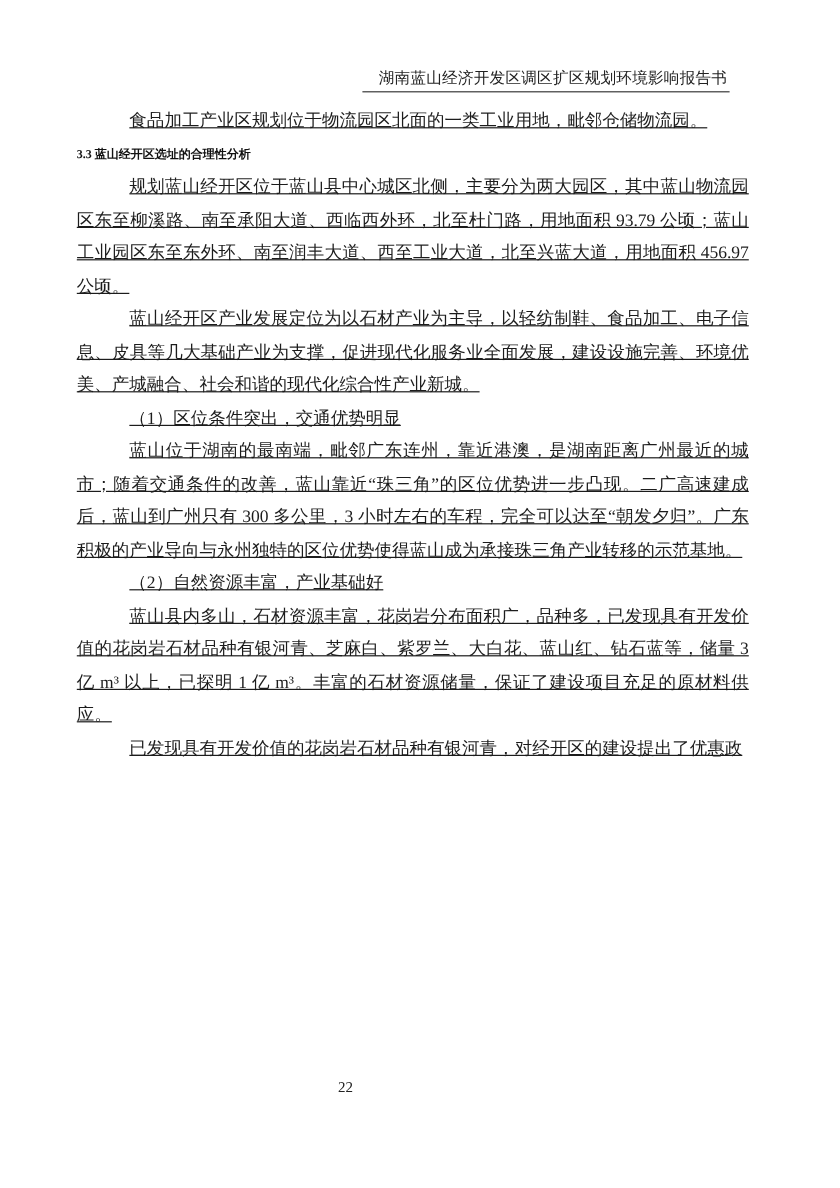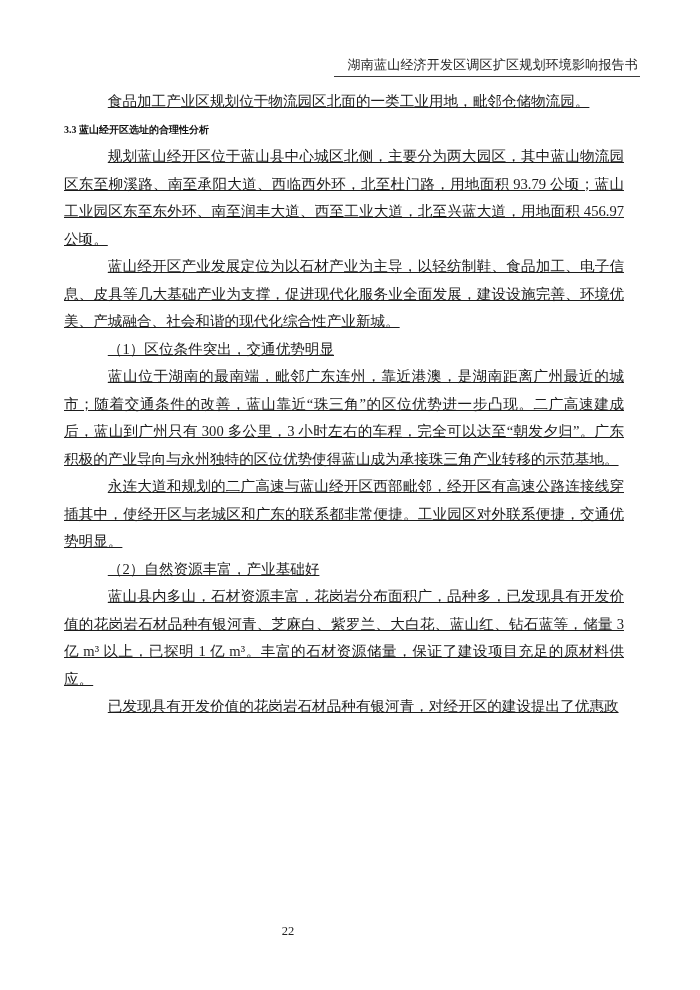--- a/index.html
+++ b/index.html
@@ -8,21 +8,21 @@
     width: 700px;
     height: 990px;
     background: #ffffff;
     font-family: "Liberation Serif", "DejaVu Serif", serif;
     color: #1c1c1c;
     overflow: hidden;
   }
   .header {
     position: absolute;
     top: 57px;
-    right: 60px;
+    right: 92px;
     font-size: 13px;
     line-height: 16px;
     color: #222;
     text-align: right;
   }
   .header-text {
     display: inline-block;
     border-bottom: 1.5px solid #3a3a3a;
     padding: 0 2px 3px 14px;
     letter-spacing: 0.2px;
@@ -44,21 +44,21 @@
   }
   .heading {
     margin: 0;
     font-size: 10px;
     font-weight: bold;
     text-indent: 0;
     color: #111;
   }
   .footer {
     position: absolute;
-    top: 924px;
+    top: 899px;
     left: 0;
     width: 576px;
     text-align: center;
     font-size: 12.5px;
     color: #222;
   }
 </style>
 </head>
 <body>
 
@@ -68,21 +68,20 @@
     <span class="header-text">湖南蓝山经济开发区调区扩区规划环境影响报告书</span>
   </div>
 
   <div class="doc-body">
     <p class="para">食品加工产业区规划位于物流园区北面的一类工业用地，毗邻仓储物流园。</p>
     <h2 class="heading">3.3 蓝山经开区选址的合理性分析</h2>
     <p class="para">规划蓝山经开区位于蓝山县中心城区北侧，主要分为两大园区，其中蓝山物流园区东至柳溪路、南至承阳大道、西临西外环，北至杜门路，用地面积 93.79 公顷；蓝山工业园区东至东外环、南至润丰大道、西至工业大道，北至兴蓝大道，用地面积 456.97 公顷。</p>
     <p class="para">蓝山经开区产业发展定位为以石材产业为主导，以轻纺制鞋、食品加工、电子信息、皮具等几大基础产业为支撑，促进现代化服务业全面发展，建设设施完善、环境优美、产城融合、社会和谐的现代化综合性产业新城。</p>
     <p class="para">（1）区位条件突出，交通优势明显</p>
     <p class="para">蓝山位于湖南的最南端，毗邻广东连州，靠近港澳，是湖南距离广州最近的城市；随着交通条件的改善，蓝山靠近“珠三角”的区位优势进一步凸现。二广高速建成后，蓝山到广州只有 300 多公里，3 小时左右的车程，完全可以达至“朝发夕归”。广东积极的产业导向与永州独特的区位优势使得蓝山成为承接珠三角产业转移的示范基地。</p>
-    <p class="para">永连大道和规划的二广高速与蓝山经开区西部毗邻，经开区有高速公路连接线穿插其中，使经开区与老城区和广东的联系都非常便捷。工业园区对外联系便捷，交通优势明显。</p>
     <p class="para">（2）自然资源丰富，产业基础好</p>
     <p class="para">蓝山县内多山，石材资源丰富，花岗岩分布面积广，品种多，已发现具有开发价值的花岗岩石材品种有银河青、芝麻白、紫罗兰、大白花、蓝山红、钻石蓝等，储量 3 亿 m³ 以上，已探明 1 亿 m³。丰富的石材资源储量，保证了建设项目充足的原材料供应。</p>
     <p class="para">已发现具有开发价值的花岗岩石材品种有银河青，对经开区的建设提出了优惠政</p>
   </div>
 
   <div class="footer">
     <span>22</span>
   </div>
 
 </div>

